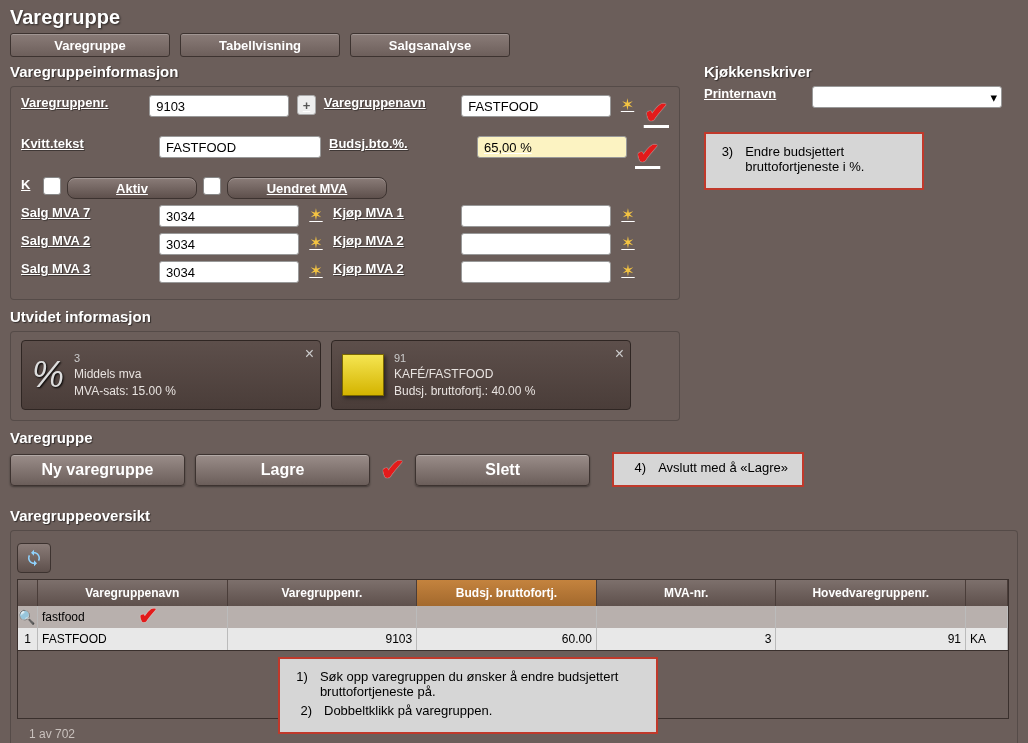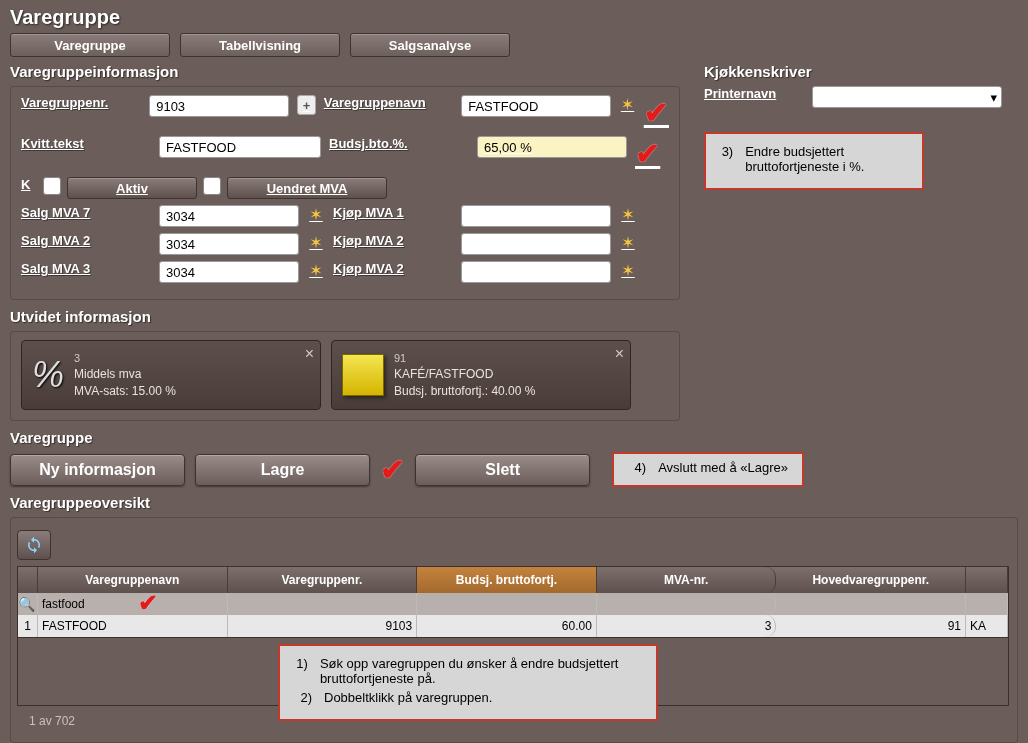--- a/index.html
+++ b/index.html
@@ -16,49 +16,49 @@
 .formrow { display: flex; align-items: flex-start; gap: 8px; margin-bottom: 6px; text-decoration: underline; }
 .lbl { width: 130px; font-weight: bold; color: #fff; text-shadow: 1px 1px 1px rgba(0,0,0,0.4); }
 .lbl2 { width: 140px; font-weight: bold; color: #fff; text-shadow: 1px 1px 1px rgba(0,0,0,0.4); }
 input.txt { height: 22px; border: 1px solid #999; border-radius: 3px; padding: 0 6px; font-size: 13px; background: #fff; color: #000; }
 input.small { width: 140px; }
 input.med { width: 150px; }
 input.hl { background: #fcf3c2; }
 .plus { width: 20px; height: 20px; display:inline-flex; align-items:center; justify-content:center; background:#eee; border:1px solid #aaa; border-radius:3px; color:#555; font-weight:bold; cursor:pointer; }
 .star { width:18px; height:18px; display:inline-flex; align-items:center; justify-content:center; color:#f5c542; font-size:16px; }
 .chk { width:18px; height:18px; background:#fff; border:1px solid #888; border-radius:3px; cursor:pointer; }
-.pill { background: linear-gradient(#8a7c78,#5e504c); border:1px solid #3d3330; border-radius:3px; height:22px; display:flex; align-items:center; justify-content:center; color:#fff; font-weight:bold; cursor:pointer; box-shadow: inset 0 1px 0 rgba(255,255,255,0.2); }
+.pill { background: linear-gradient(#8a7c78,#5e504c); border:1px solid #3d3330; border-radius:8px; height:22px; display:flex; align-items:center; justify-content:center; color:#fff; font-weight:bold; cursor:pointer; box-shadow: inset 0 1px 0 rgba(255,255,255,0.2); }
 .cards { display:flex; gap:10px; }
 .card { position:relative; width:300px; height:70px; background: linear-gradient(#5d4f4b,#4a3d39); border:1px solid #2f2623; border-radius:4px; padding:8px 10px; display:flex; gap:10px; align-items:center; }
 .card .close { position:absolute; top:4px; right:6px; color:#ccc; font-size:16px; cursor:pointer; }
 .percent-icon { font-size:36px; font-style:italic; color:#ddd; text-shadow:1px 1px 2px #000; }
 .cube { width:42px; height:42px; background: linear-gradient(#f5e551,#d4b400); border:1px solid #7a6800; box-shadow: 2px 2px 4px rgba(0,0,0,0.5); }
 .card-txt { font-size:12px; color:#e8e3e0; line-height:1.4; }
 .card-txt .small { font-size:11px; color:#ccc; }
 .funcrow { display:flex; gap:10px; align-items:center; }
 .bigbtn { width:175px; height:32px; display:flex; align-items:center; justify-content:center; background: linear-gradient(#9a8d89,#6b5e5a); border:1px solid #3d3330; border-radius:4px; font-size:16px; font-weight:bold; color:#fff; cursor:pointer; box-shadow: inset 0 1px 0 rgba(255,255,255,0.25), 0 1px 2px rgba(0,0,0,0.4); }
 .check { color:#e21b1b; font-size:30px; font-weight:bold; text-shadow:0 0 1px #fff; }
 .note { background:#d6d6d6; border:2px solid #c0392b; padding:10px 14px; color:#000; font-size:13px; }
 .note-row { display:flex; gap:12px; margin-bottom:4px; }
 .note-num { width:18px; text-align:right; }
-.ovhdr { margin-top:7px; }
+.ovhdr { margin-top:20px; }
 .refresh { width:34px; height:30px; background: linear-gradient(#8a7c78,#5e504c); border:1px solid #3d3330; border-radius:4px; display:flex; align-items:center; justify-content:center; cursor:pointer; margin:6px 0; }
 .refresh svg { fill:#8fd3ff; }
 .grid { width:992px; border:1px solid #3a302d; }
 .ghead { display:flex; background: linear-gradient(#7d706c,#5e504c); height:26px; }
 .ghead .gc { border-right:1px solid #4a3d39; display:flex; align-items:center; justify-content:center; font-weight:bold; font-size:12px; color:#fff; }
 .gc.hl { background: linear-gradient(#c4833e,#a3692d); }
 .grow { display:flex; height:22px; background:#e8e8e8; color:#000; font-size:12px; }
 .grow.search { background:#b8b0ad; }
 .grow .gc { border-right:1px solid #bbb; display:flex; align-items:center; padding:0 4px; }
 .gc0 { width:20px; justify-content:center; }
 .gc1 { width:190px; }
 .gc2 { width:190px; justify-content:flex-end; }
 .gc3 { width:180px; justify-content:flex-end; }
-.gc4 { width:180px; justify-content:flex-end;border-radius:10px; }
+.gc4 { width:180px; justify-content:flex-end; }
 .gc5 { width:190px; justify-content:flex-end; }
 .gc6 { width:42px; }
 .gridspace { height:68px; background:#6b5e5a; border-top:1px solid #3a302d; }
 .footer { padding:8px 12px; color:#c9c1bd; font-size:12px; }
 .dropdown { width:190px; height:22px; background:#fff; border:1px solid #999; border-radius:3px; display:flex; align-items:center; justify-content:space-between; padding:0 4px; color:#000; cursor:pointer; }
 .mag { color:#666; font-size:14px; }
 </style>
 </head>
 <body>
 
@@ -168,21 +168,21 @@
             <div class="note-num">3)</div>
             <div>Endre budsjettert bruttofortjeneste i %.</div>
           </div>
       </div>
     </div>
   </div>
 
   <div class="section-title">Varegruppe</div>
   <div style="position:relative;">
     <div class="funcrow">
-      <div class="bigbtn">Ny informasjon</div>
+      <div class="bigbtn">Ny varegruppe</div>
       <div class="bigbtn">Lagre</div>
       <span class="check">✔</span>
       <div class="bigbtn">Slett</div>
       <div class="note" style="margin-left:12px; padding:6px 14px;">
         <div class="note-row">
             <div class="note-num">4)</div>
             <div>Avslutt med å «Lagre»</div>
           </div>
       </div>
     </div>

